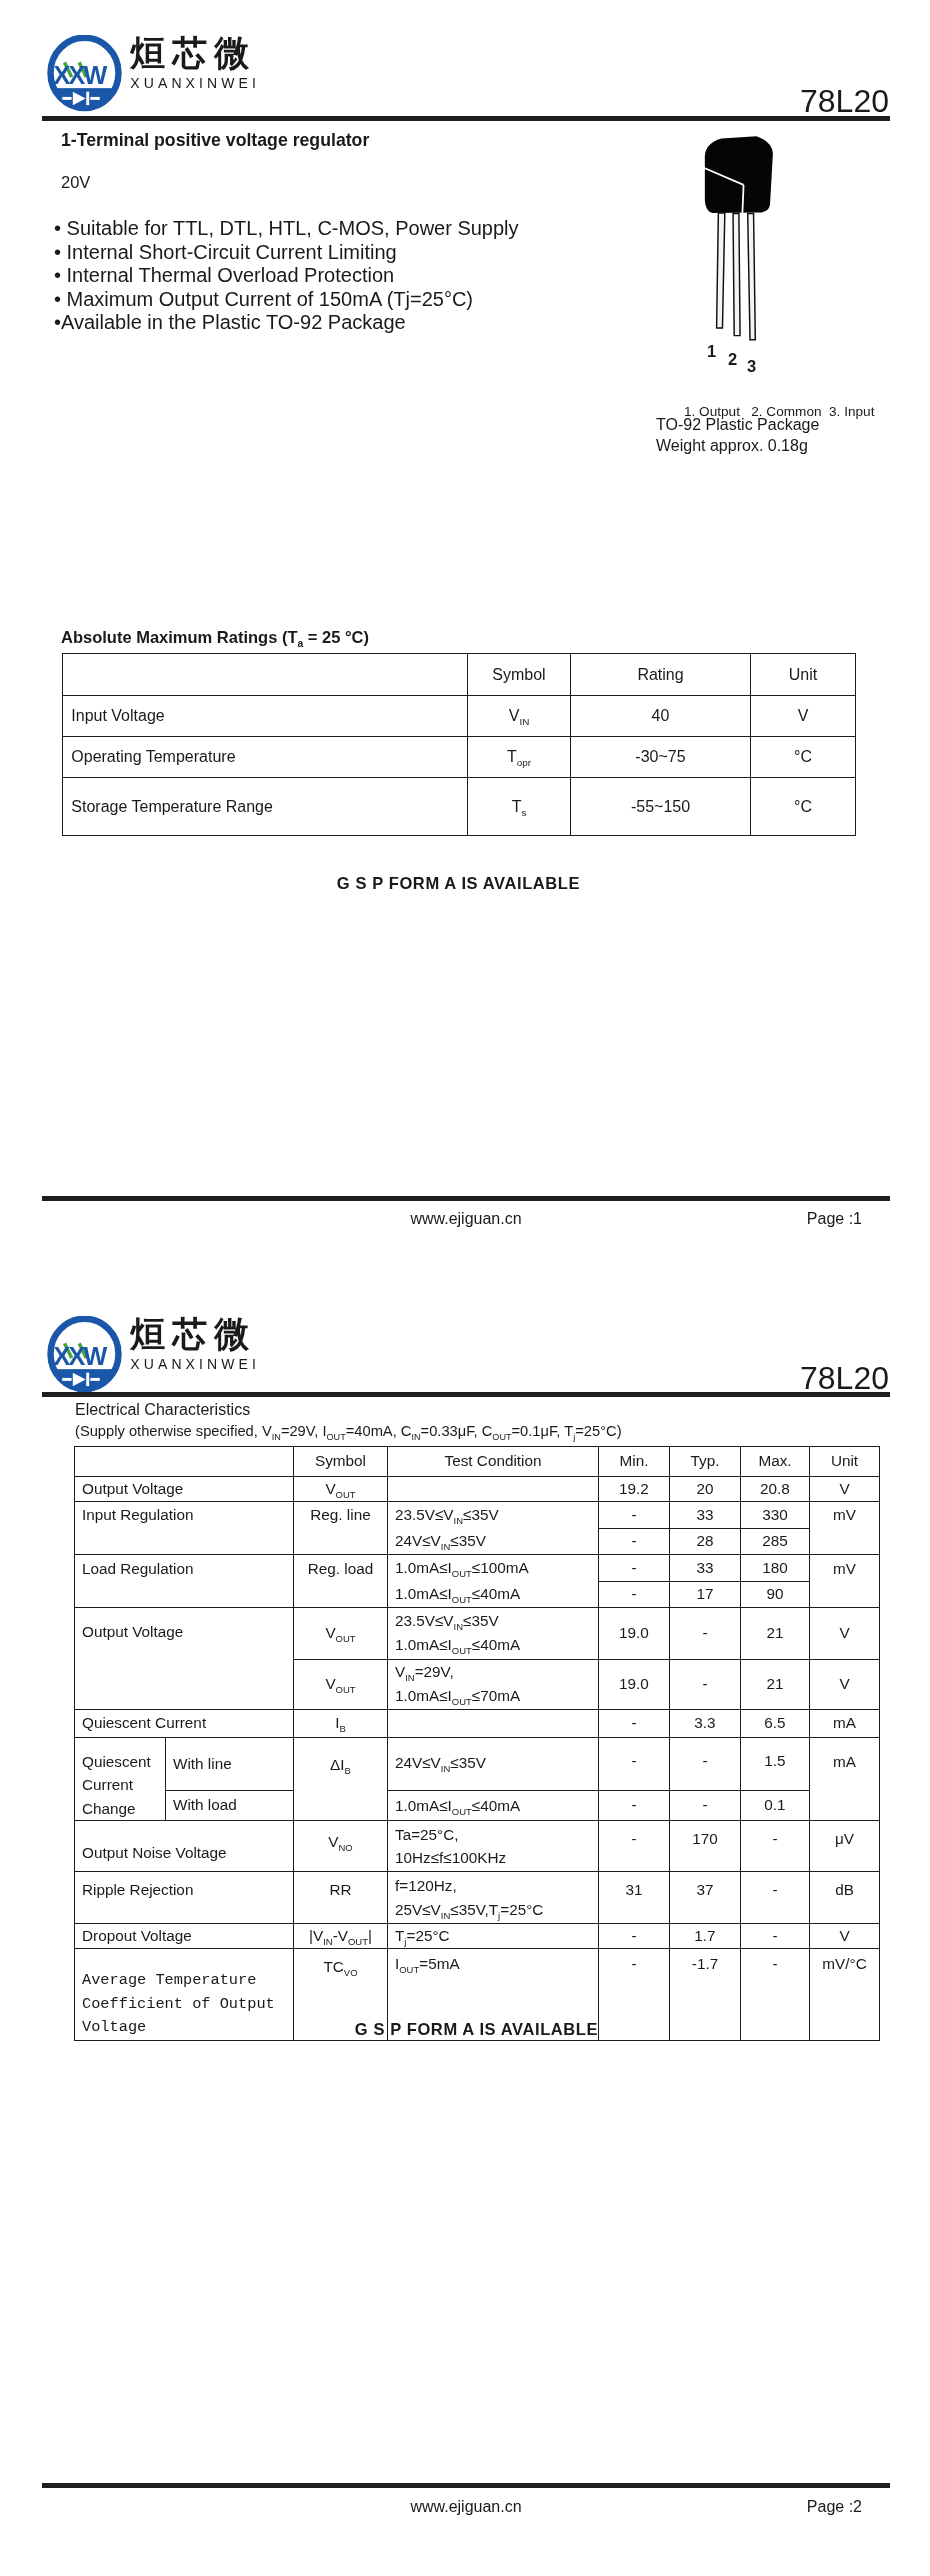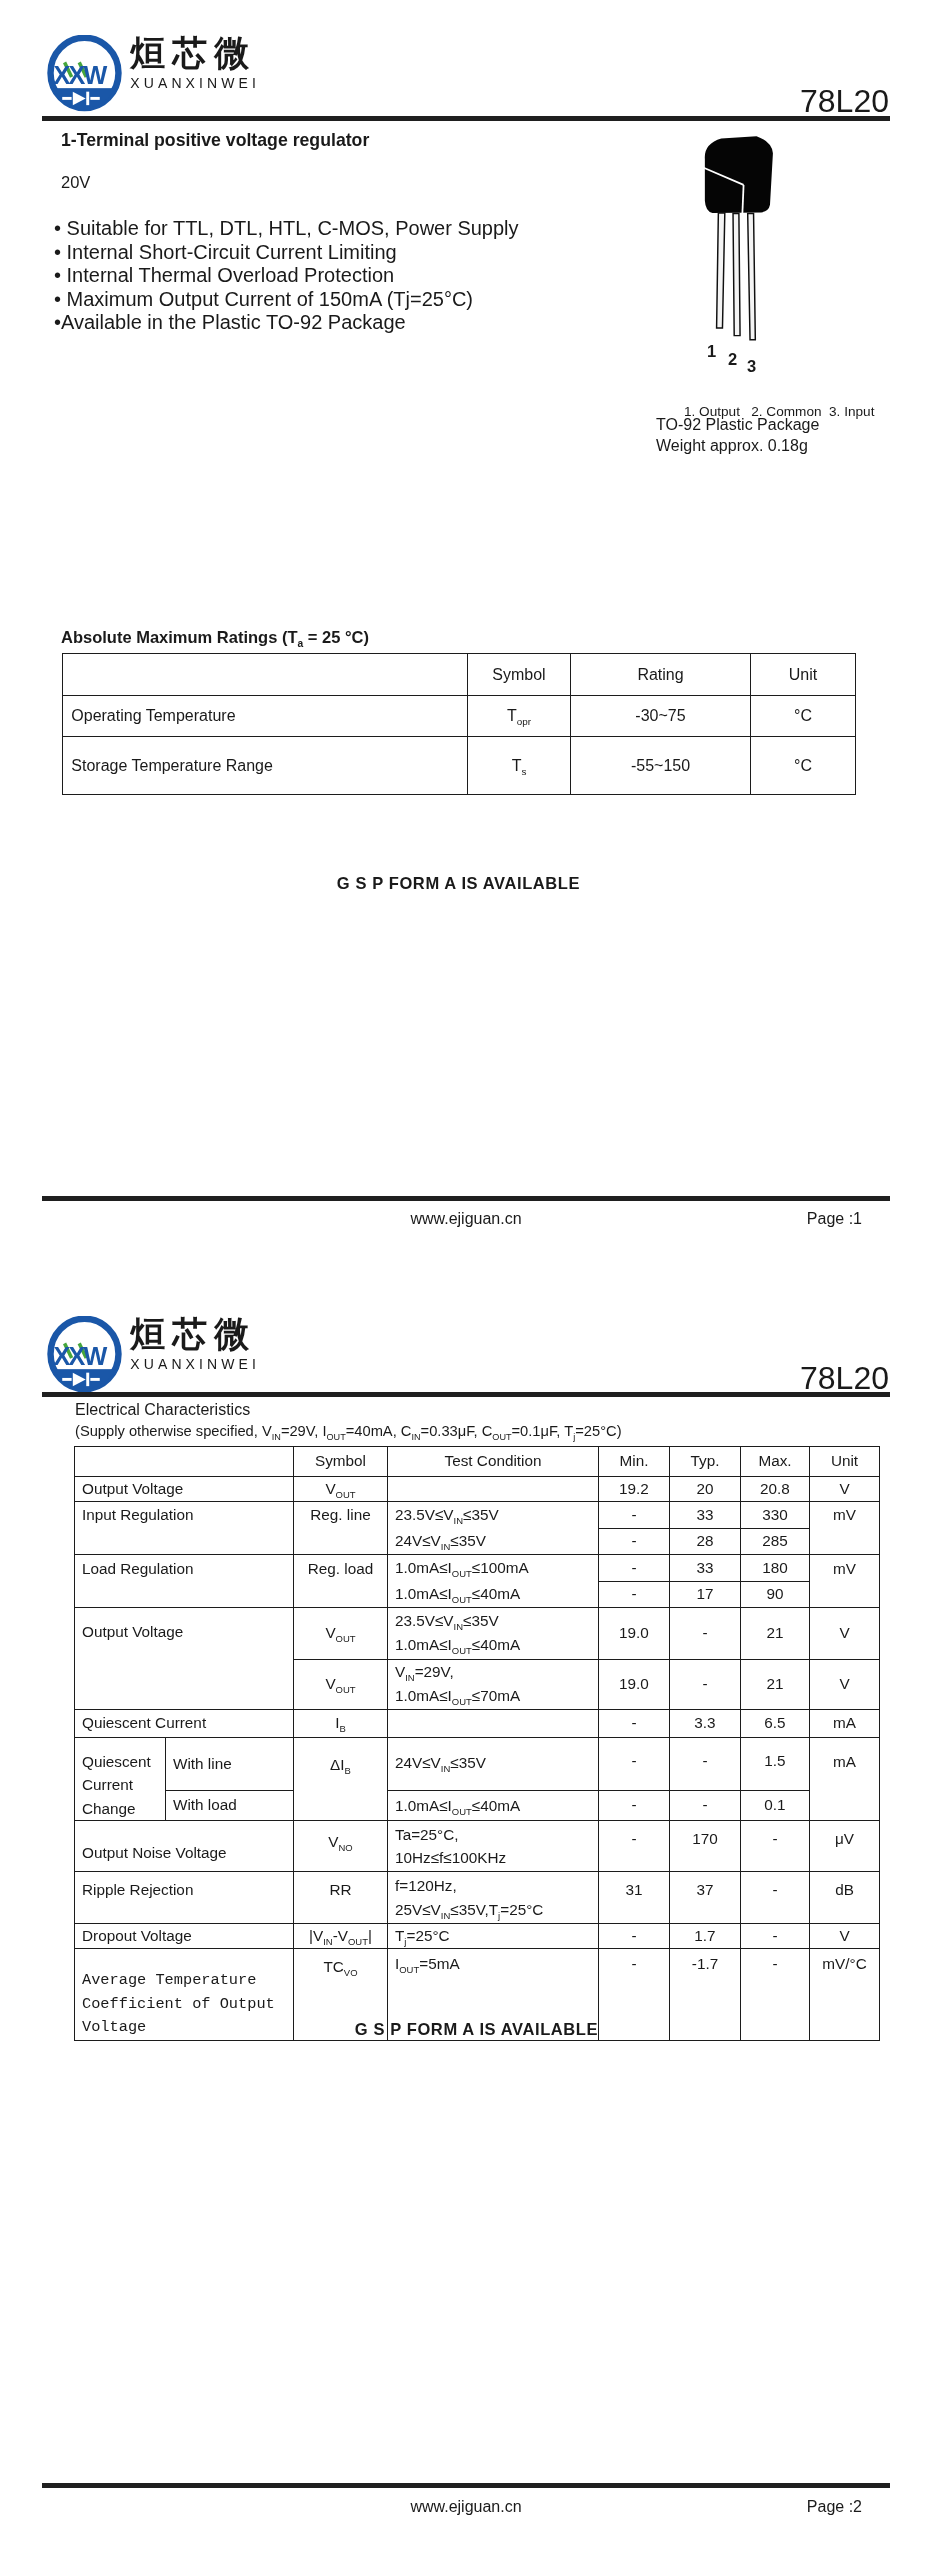--- a/index.html
+++ b/index.html
@@ -113,20 +113,28 @@
         <col style="width:105px">
       </colgroup>
     <tbody>
         <tr style="height:42px;">
       <th class="param"></th>
       <th>Symbol</th>
       <th>Rating</th>
       <th>Unit</th>
     </tr>
     <tr style="height:41px;">
+      <td class="param">Input Voltage</td>
+      <td class="rich">
+            <div><span>V</span><sub>IN</sub></div>
+          </td>
+      <td>40</td>
+      <td>V</td>
+    </tr>
+    <tr style="height:41px;">
       <td class="param">Operating Temperature</td>
       <td class="rich">
             <div><span>T</span><sub>opr</sub></div>
           </td>
       <td>-30~75</td>
       <td>°C</td>
     </tr>
     <tr style="height:58px;">
       <td class="param">Storage Temperature Range</td>
       <td class="rich">

